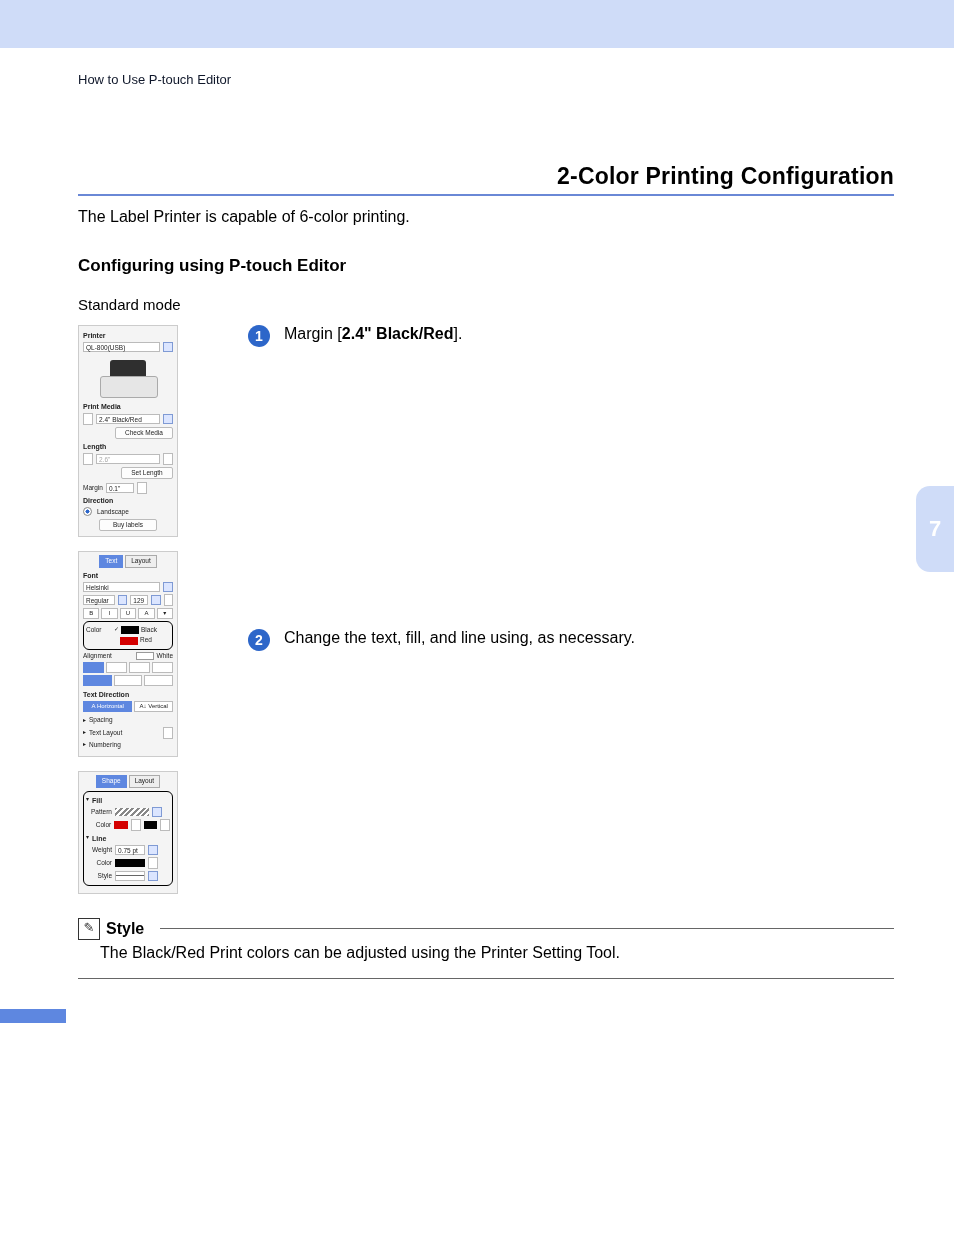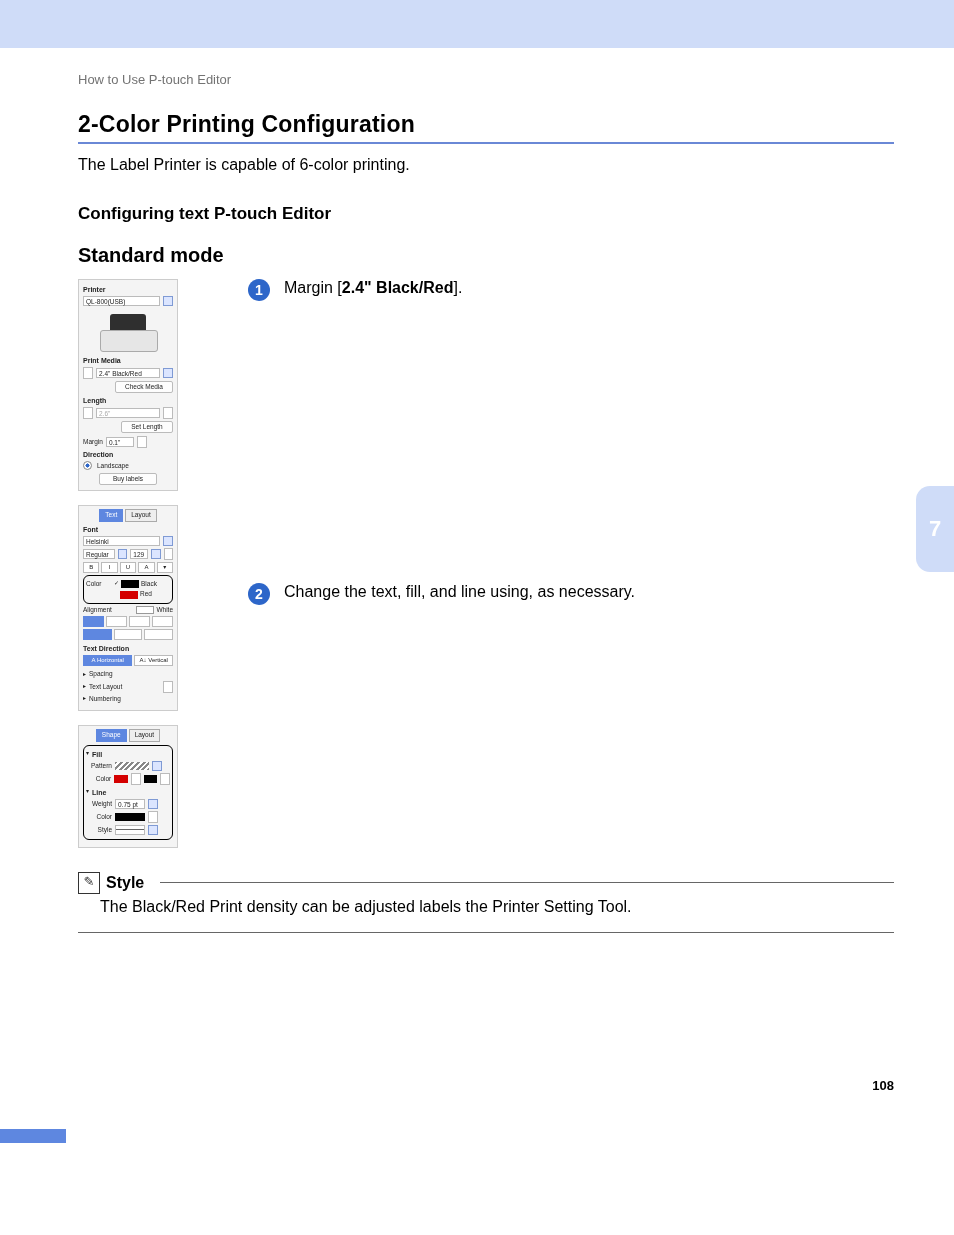--- a/index.html
+++ b/index.html
@@ -13,46 +13,47 @@
   .topbar {
     height: 48px;
     background: #cfdcf8;
   }
   .page {
     position: relative;
     padding: 24px 60px 30px 78px;
   }
   .breadcrumb {
     font-size: 13px;
-    color: #737373;
-    margin-bottom: 24px;
+    color: #0f172a;
+    margin-bottom: 76px;
   }
   h1.section-title {
     font-size: 23px;
     font-weight: bold;
     margin: 0 0 4px 0;
     letter-spacing: 0.2px;
+    text-align: right;
   }
   .rule-blue {
     border: none;
     border-top: 2px solid #6a88d6;
     margin: 2px 0 12px 0;
   }
   .intro {
     font-size: 16px;
     margin: 10px 0 30px 0;
   }
   h2.subsection {
     font-size: 17px;
     font-weight: bold;
     margin: 0 0 20px 0;
   }
   h3.mode {
-    font-size: 20px;
-    font-weight: bold;
+    font-size: 15px;
+    font-weight: normal;
     margin: 0 0 12px 0;
   }
 
   
   .chapter-tab {
     position: absolute;
     right: 0;
     top: 438px;
     width: 38px;
     height: 86px;
@@ -187,21 +188,21 @@
 
 <div class="page">
 
   <div class="breadcrumb">How to Use P-touch Editor</div>
 
   <h1 class="section-title">2-Color Printing Configuration</h1>
   <hr class="rule-blue">
 
   <div class="intro">The Label Printer is capable of 6-color printing.</div>
 
-  <h2 class="subsection">Configuring text P-touch Editor</h2>
+  <h2 class="subsection">Configuring using P-touch Editor</h2>
   <h3 class="mode">Standard mode</h3>
 
   <div class="chapter-tab">7</div>
 
   <div class="guide">
 
     <div class="screens">
 
       <div class="panel">
         <div class="hdr">Printer</div>
@@ -375,21 +376,18 @@
         <div class="step-text">Change the text, fill, and line using, as necessary.</div>
       </div>
     </div>
   </div>
 
   <div class="note-wrap">
     <div class="note-header">
       <div class="note-icon">✎</div>
       <span class="note-label">Style</span>
     </div>
-    <div class="note-body">The Black/Red Print density can be adjusted labels the Printer Setting Tool.</div>
+    <div class="note-body">The Black/Red Print colors can be adjusted using the Printer Setting Tool.</div>
     <div class="note-close"></div>
   </div>
 
-  <div class="footer">
-    <div class="pgnum">108</div>
-  </div>
 </div>
 <div class="foot-accent" style="position:relative;margin-left:0;"></div>
 
 </body></html>

